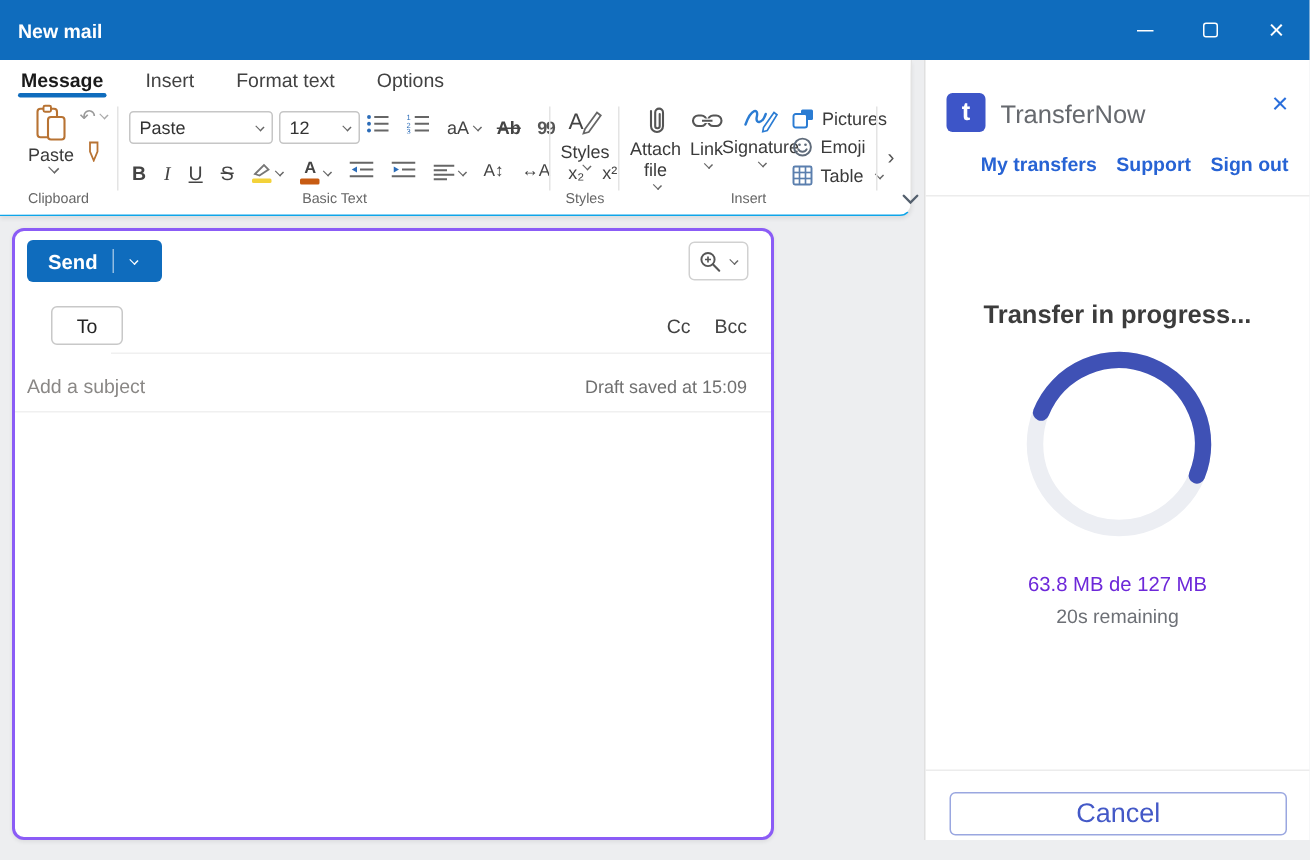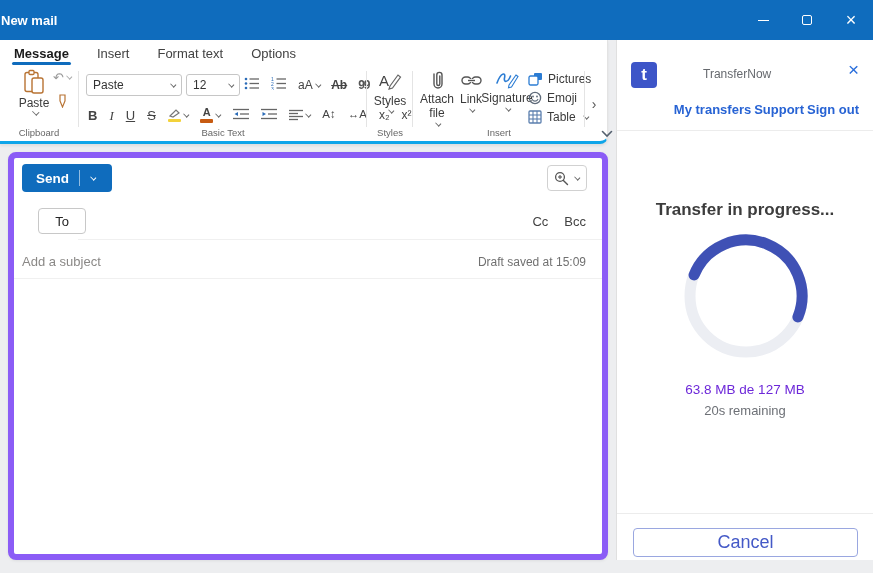--- a/index.html
+++ b/index.html
@@ -1,28 +1,28 @@
 <!DOCTYPE html>
 <html><head>
 <meta charset="utf-8">
 <style>
   * { margin:0; padding:0; box-sizing:border-box; font-family:"Liberation Sans", sans-serif; }
   html,body { width:873px; height:573px; overflow:hidden; background:#edeef0; }
 
   
   .titlebar { position:absolute; left:0; top:0; width:873px; height:40px; background:#0f6cbd; display:flex; align-items:center; }
-  .titlebar .title { color:#fff; font-size:13px; font-weight:600; margin-left:1px; }
+  .titlebar .title { color:#fff; font-size:13px; font-weight:600; margin-left:12px; }
   .win-controls { position:absolute; right:0; top:0; height:40px; display:flex; }
   .win-btn { width:44px; height:40px; display:flex; align-items:center; justify-content:center; color:#fff; font-size:15px; cursor:default; }
   .max-box { width:10px; height:10px; border:1.3px solid #fff; border-radius:2px; }
   .min-line { display:block; width:11px; border-top:1.6px solid #fff; }
 
   
   .ribbon-card { position:absolute; left:0; top:40px; width:608px; height:104px; background:#fff;
-                 border-right:1px solid #e3e3e3; border-bottom:3px solid #0ea5e9;
+                 border-right:1px solid #e3e3e3; border-bottom:1px solid #0ea5e9;
                  border-bottom-right-radius:8px; box-shadow:0 2px 3px rgba(0,0,0,.07); }
   .tabs { position:absolute; left:0; top:0; height:26px; display:flex; align-items:center; padding-left:14px; gap:28px; }
   .tab { position:relative; font-size:13px; color:#424242; height:26px; display:flex; align-items:center; }
   .tab.active { color:#1a1a1a; font-weight:700; }
   .tab.active::after { content:""; position:absolute; left:-2px; right:-2px; bottom:1px; height:3px; border-radius:2px; background:#0f6cbd; }
   .ribbon-body { position:absolute; left:0; top:26px; width:608px; height:78px; }
   .vdiv { position:absolute; top:5px; height:56px; width:1px; background:#e4e4e4; }
   .glabel { position:absolute; top:61px; font-size:9.5px; color:#666; text-align:center; }
 
   .paste-btn { position:absolute; left:12px; top:3px; width:44px; display:flex; flex-direction:column; align-items:center; gap:1px; }
@@ -52,43 +52,43 @@
 
   .big-btn { position:absolute; top:4px; display:flex; flex-direction:column; align-items:center; gap:2px; text-align:center; }
   .big-btn .lbl { font-size:12px; color:#3b3b3b; line-height:1.15; }
   .mini-col { position:absolute; left:528px; top:6px; display:flex; flex-direction:column; gap:5px; }
   .mini-item { display:flex; align-items:center; gap:5px; font-size:12px; color:#3b3b3b; }
   .overflow-btn { position:absolute; left:586px; top:26px; width:16px; height:24px; display:flex; align-items:center; justify-content:center; font-size:14px; color:#555; }
 
   .collapse-chev { position:absolute; left:601px; top:124px; }
 
   
-  .compose-card { position:absolute; left:8px; top:152px; width:600px; height:408px; background:#fff;
-                  border:6px solid #8b5cf6; border-radius:8px; box-shadow:0 1px 3px rgba(0,0,0,.07); }
+  .compose-card { position:absolute; left:8px; top:152px; width:508px; height:408px; background:#fff;
+                  border:2px solid #8b5cf6; border-radius:8px; box-shadow:0 1px 3px rgba(0,0,0,.07); }
   .send-btn { position:absolute; left:8px; top:6px; width:90px; height:28px; background:#0f6cbd; border-radius:4px;
               display:flex; align-items:center; color:#fff; font-size:13.5px; font-weight:600; }
   .send-btn .txt { margin-left:14px; }
   .send-sep { width:1px; height:16px; background:rgba(255,255,255,.55); margin-left:10px; margin-right:8px; }
   .zoom-btn { position:absolute; right:15px; top:7px; width:40px; height:26px; border:1px solid #d1d1d1; border-radius:4px;
               display:flex; align-items:center; justify-content:center; gap:3px; background:#fff; }
   .to-btn { position:absolute; left:8px; top:50px; width:48px; height:26px; border:1px solid #c8c8c8; border-radius:4px;
             display:flex; align-items:center; justify-content:center; font-size:13px; color:#242424; background:#fff;margin-left:16px; }
   .ccbcc { position:absolute; right:16px; top:56px; display:flex; gap:16px; font-size:13px; color:#424242; }
   .hline { position:absolute; height:1px; background:#f0f0f0; }
   .subject { position:absolute; left:8px; top:96px; font-size:13px; color:#8a8886; }
   .draft { position:absolute; right:16px; top:97px; font-size:12px; color:#707070; }
   .msg-body { position:absolute; left:0; top:121px; right:0; bottom:0; }
 
   
   .panel { position:absolute; left:616px; top:40px; width:257px; height:520px; background:#fff; border-left:1px solid #e0e0e0; }
   .logo { position:absolute; left:14px; top:22px; width:26px; height:26px; border-radius:4px; background:#3d55c8;
           color:#fff; font-size:17px; font-weight:700; display:flex; align-items:center; justify-content:center; }
-  .appname { position:absolute; left:50px; top:27px; font-size:12px; color:#66696e;margin-left:36px; }
+  .appname { position:absolute; left:50px; top:27px; font-size:17px; color:#66696e; }
   .panel-close { position:absolute; right:14px; top:20px; font-size:19px; color:#2a6fdc; line-height:1; }
-  .panel-nav { position:absolute; right:14px; top:62px; display:flex; gap:3px; }
+  .panel-nav { position:absolute; right:14px; top:62px; display:flex; gap:13px; }
   .panel-nav a { font-size:13px; font-weight:600; color:#2763d4; text-decoration:none; }
   .panel-div { position:absolute; left:0; right:0; height:1px; background:#ececec; }
   .pane-heading { position:absolute; left:0; right:0; top:160px; text-align:center; font-size:17px; font-weight:600; color:#3c3c3c; }
   .ring-wrap { position:absolute; left:64px; top:191px; width:130px; height:130px; }
   .percent { position:absolute; left:0; top:191px; width:257px; height:130px; display:flex; align-items:center; justify-content:center; }
   .percent .num { font-size:34px; font-weight:700; color:#3f51b5; }
   .percent .sign { font-size:19px; color:#6b79c8; margin-left:1px; margin-top:6px; }
   .size-text { position:absolute; left:0; right:0; top:342px; text-align:center; font-size:13.5px; color:#6d28d9; }
   .time-text { position:absolute; left:0; right:0; top:363px; text-align:center; font-size:13px; color:#6d7076; }
   .cancel-btn { position:absolute; left:16px; top:488px; width:225px; height:29px; background:#fff;

